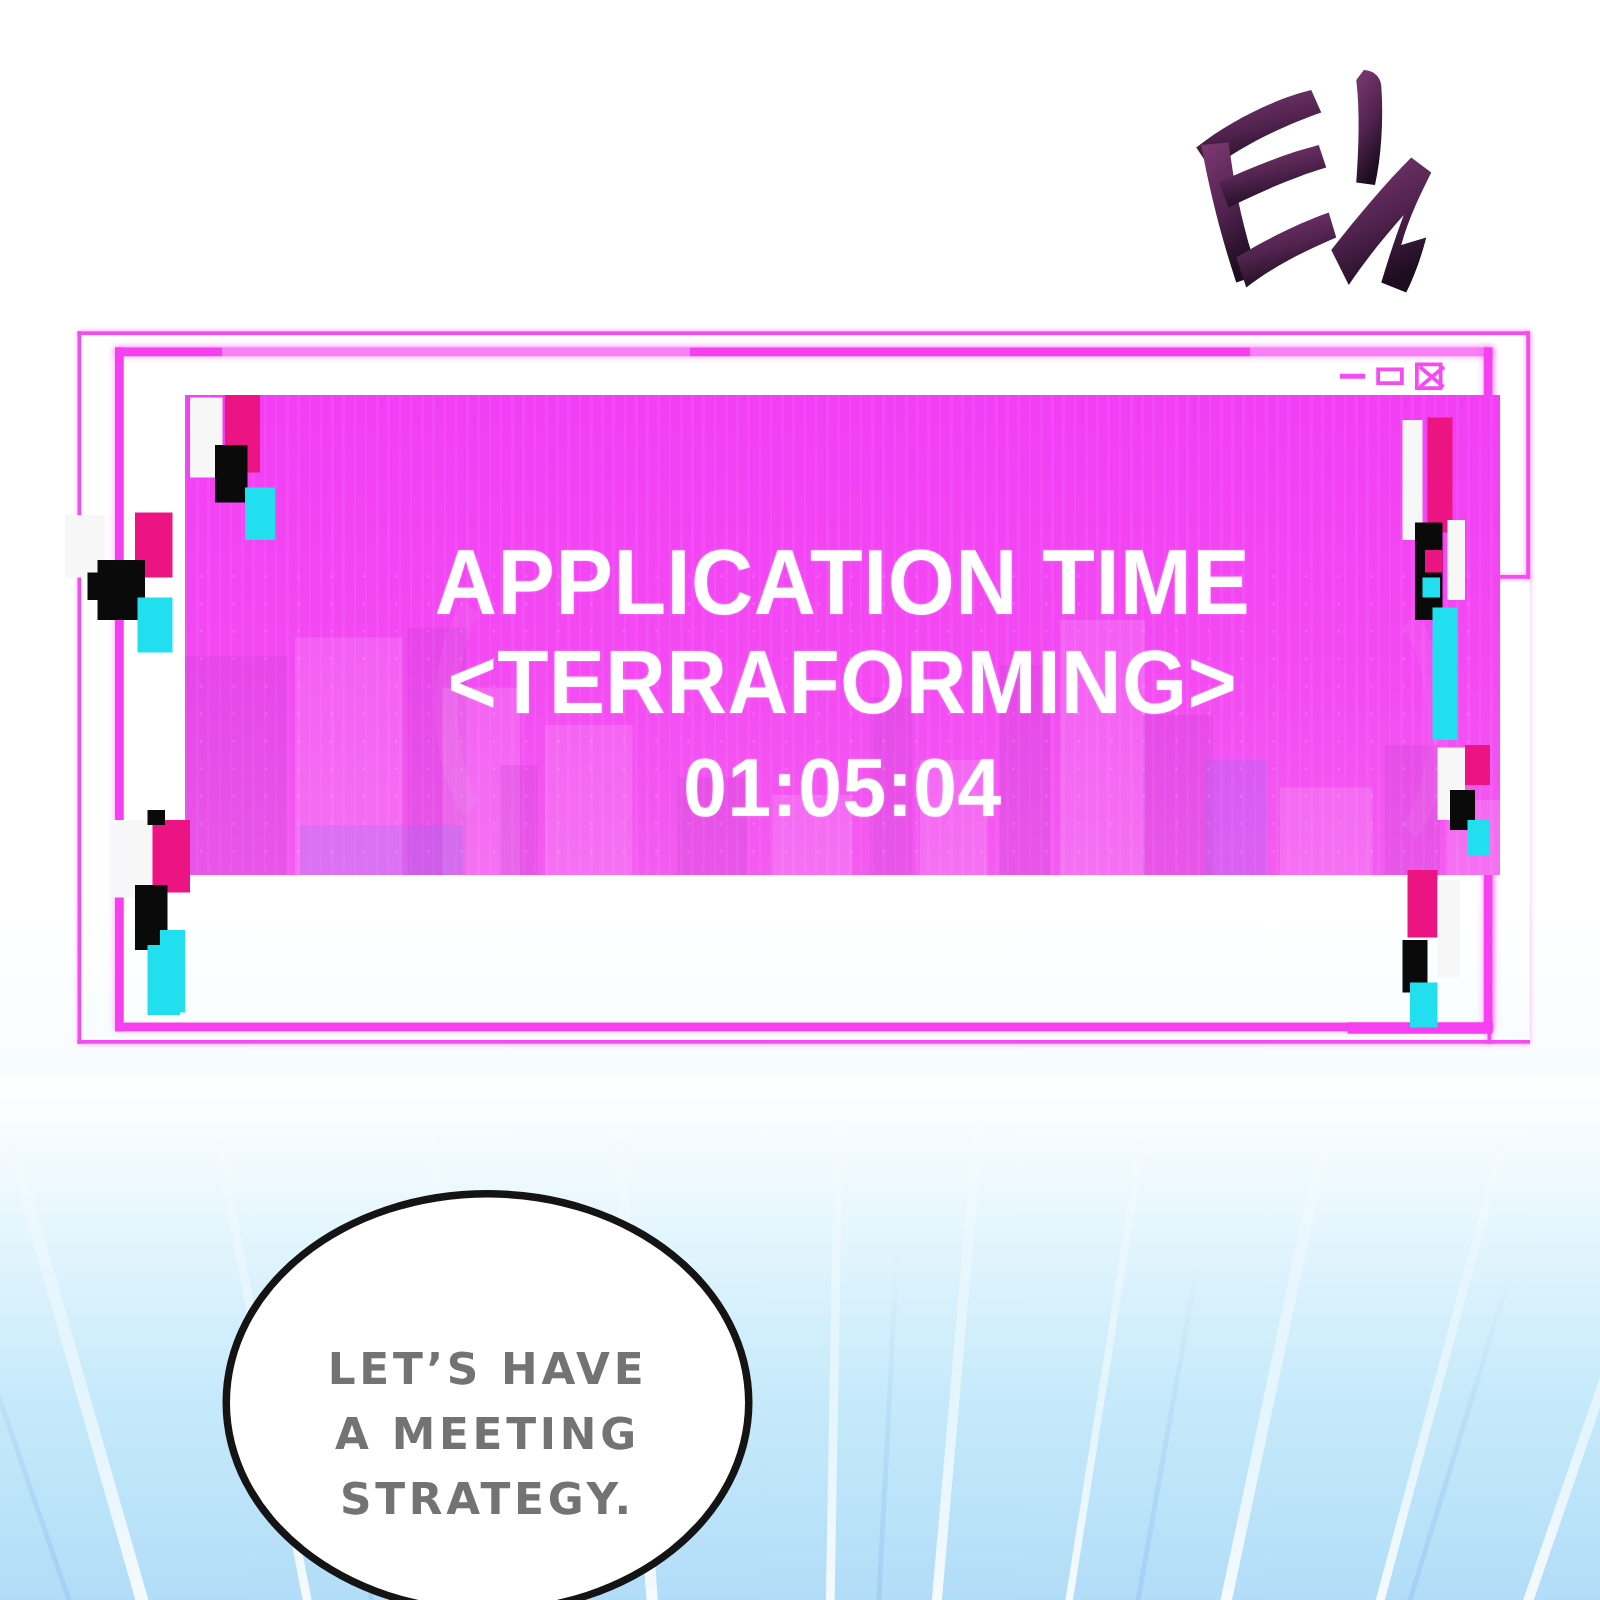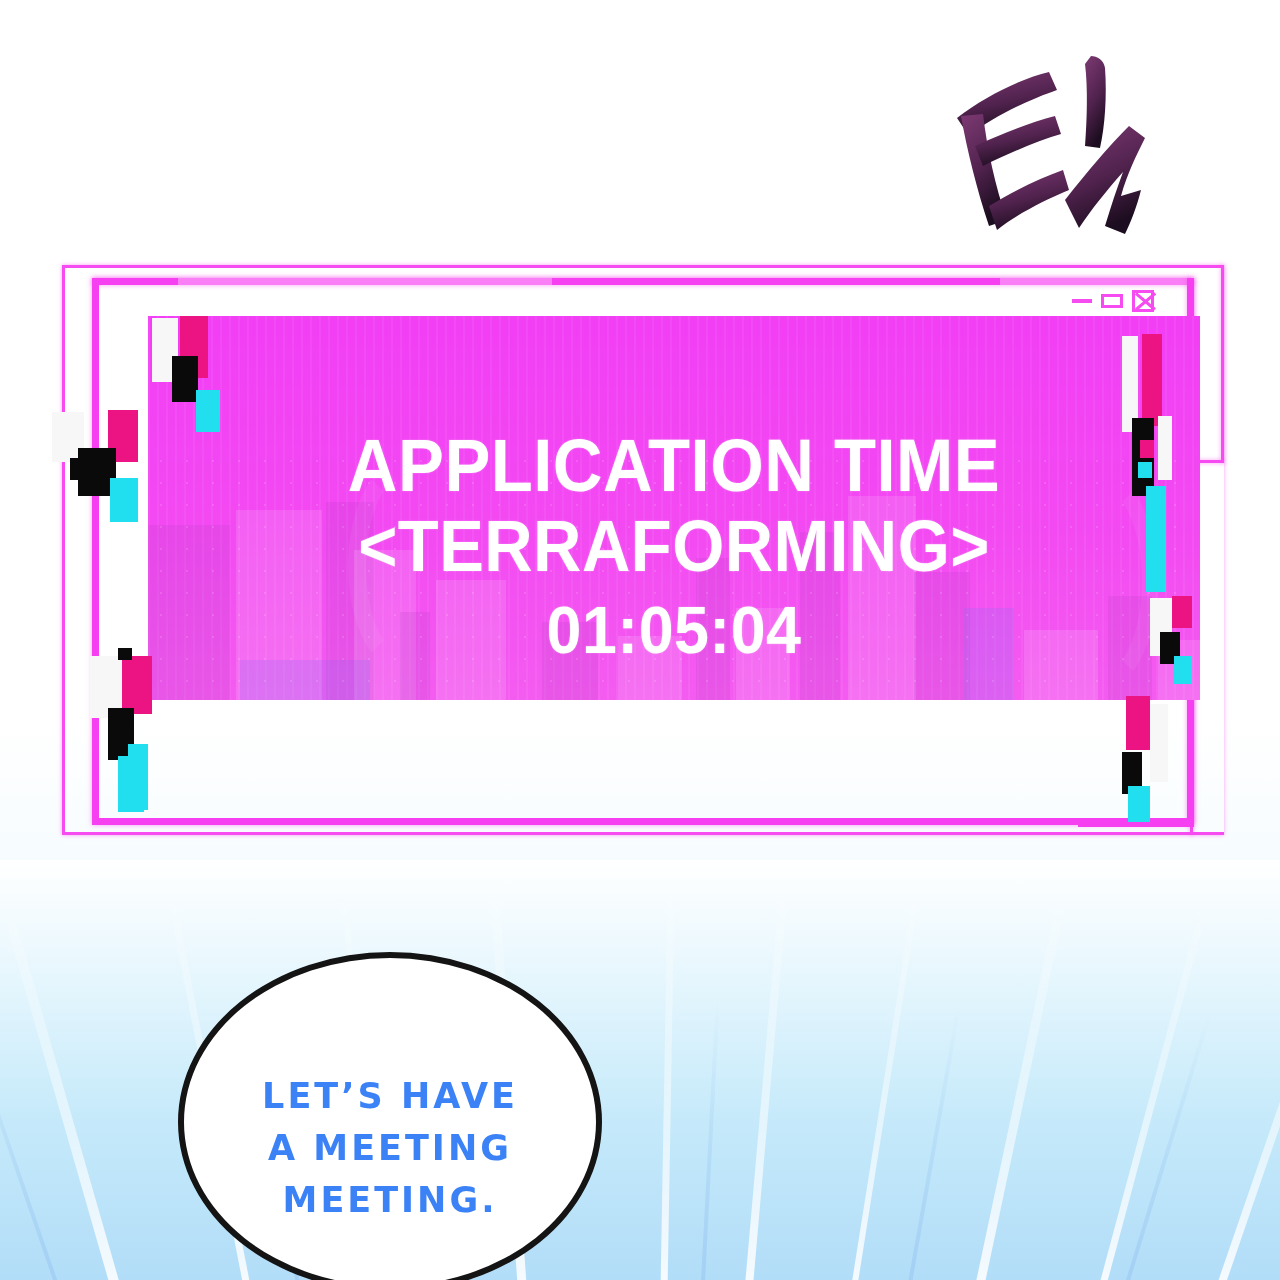--- a/index.html
+++ b/index.html
@@ -185,21 +185,21 @@
   .bubble {
     position:absolute; left:178px; top:952px;
     width:424px; height:340px;
     background:#ffffff;
     border:6px solid #141414;
     border-radius:50% 50% 50% 50% / 50% 50% 50% 50%;
   }
   .bubble-text {
     position:absolute; left:0; right:0; top:112px;
     text-align:center;
-    color:#3b82f6;
+    color:#737373;
     font-family:"DejaVu Sans", sans-serif;
     font-weight:bold;
     font-size:35px;
     line-height:52px;
     letter-spacing:3px;
   }
 </style>
 </head>
 <body>
 
@@ -351,17 +351,17 @@
   </div>
 
   <div>
     <div class="glitch gk" style="left:118px; top:648px; width:14px; height:12px;"></div>
   </div>
 
   <div class="bubble">
     <div class="bubble-text">
       <div>LET’S HAVE</div>
       <div>A MEETING</div>
-      <div>MEETING.</div>
+      <div>STRATEGY.</div>
     </div>
   </div>
 
 </div>
 
 </body></html>

